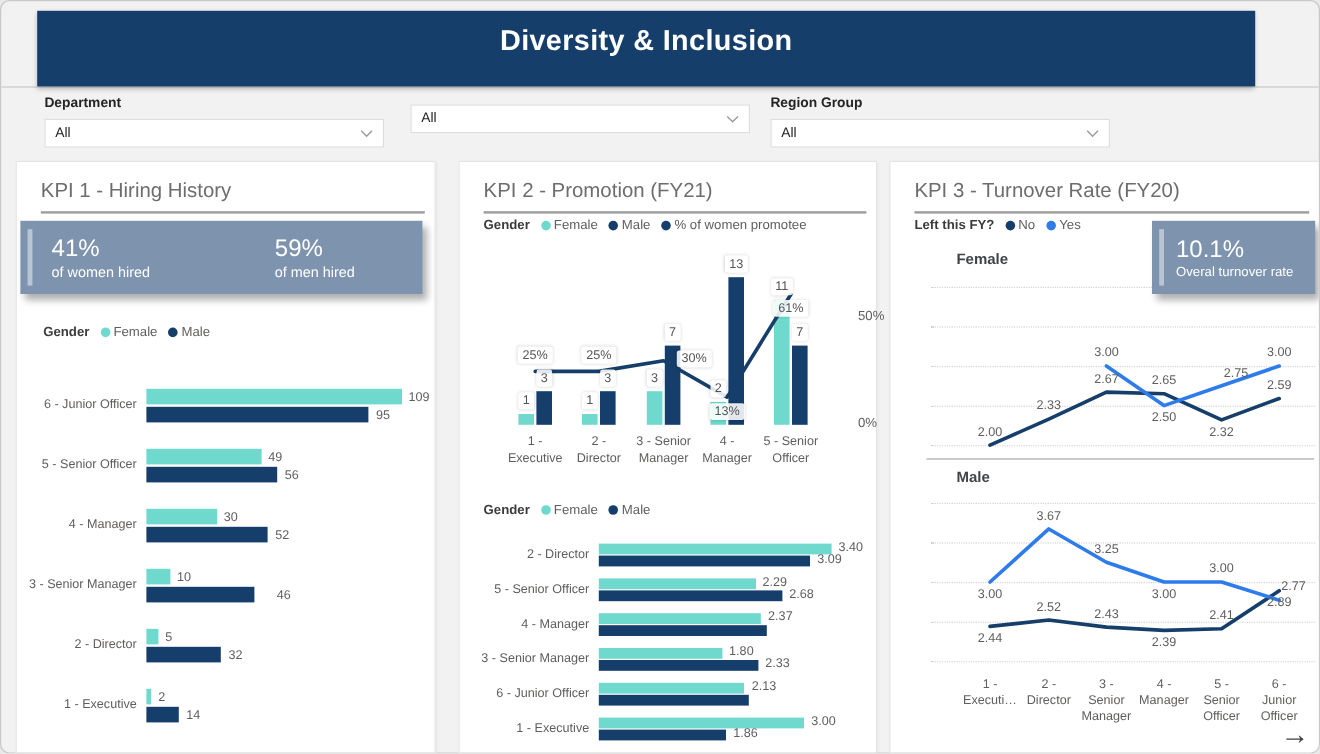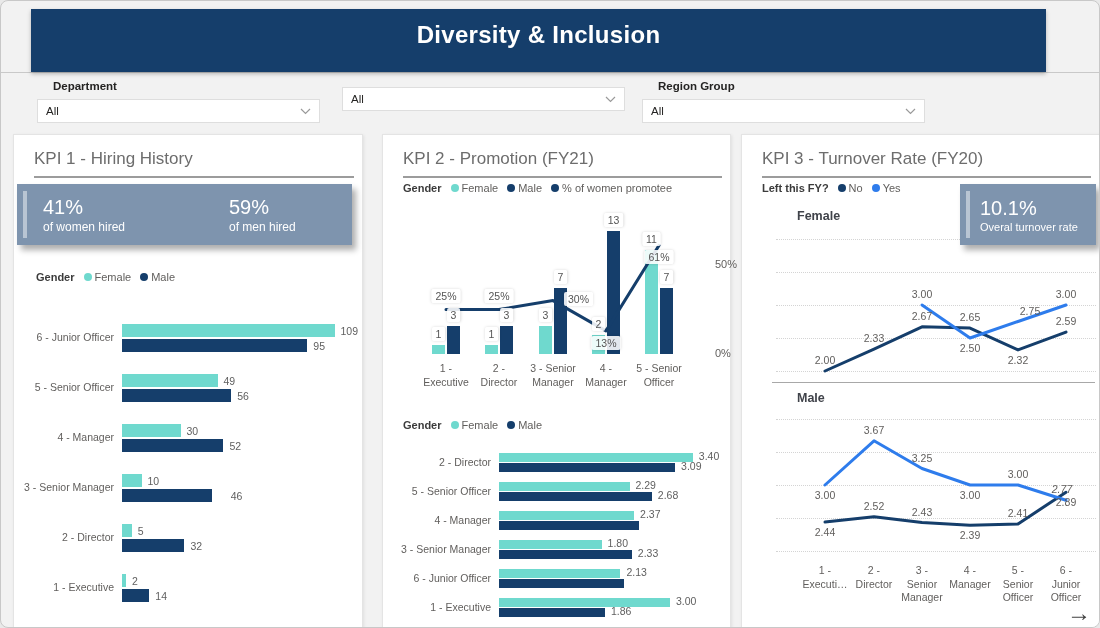--- a/index.html
+++ b/index.html
@@ -5,21 +5,21 @@
   html,body{margin:0;padding:0;background:#e9e9e9;font-family:"Liberation Sans",sans-serif;}
   .frame{position:relative;width:1100px;height:628px;background:#f2f2f2;border:1px solid #c8c8c8;
          border-radius:8px;overflow:hidden;box-sizing:border-box;}
   
   .header-bar{position:absolute;left:30px;top:8px;width:1015px;height:63px;background:#153E6B;
               display:flex;align-items:center;justify-content:center;box-shadow:0 2px 4px rgba(0,0,0,.25);z-index:3;}
   .header-title{color:#ffffff;font-size:24px;font-weight:700;letter-spacing:.3px;margin-bottom:12px;}
   .header-line{position:absolute;left:0;top:71px;width:100%;height:1px;background:#c9c9c9;}
   
   .filter-group{position:absolute;top:79px;width:283px;}
-  .filter-label{font-size:11.5px;font-weight:700;color:#252423;margin-left:16px;}
+  .filter-label{font-size:11.5px;font-weight:700;color:#252423;}
   .dropdown{margin-top:7px;height:22px;background:#fff;border:1px solid #dedede;display:flex;align-items:center;
             justify-content:space-between;padding:0 8px;font-size:11.5px;color:#252423;cursor:pointer;}
   
   .panel{position:absolute;top:133px;height:492px;background:#ffffff;border:1px solid #e4e4e4;
          box-shadow:1px 1px 3px rgba(0,0,0,.08);}
   #panel1{left:12px;width:348px;} #panel2{left:381px;width:347px;} #panel3{left:740px;width:357px;}
   .panel-title{margin:14px 8px 0 20px;padding-bottom:7px;border-bottom:2px solid #9c9c9c;
                font-size:17px;color:#6d6d6d;font-weight:400;}
   
   .kpi-card{position:absolute;background:#7E94AE;color:#fff;box-shadow:4px 5px 6px rgba(0,0,0,.32);z-index:5;}
@@ -415,21 +415,21 @@
         <span class="pt-label" style="left: 92px; top: 87.7px;">2.52</span>
         <span class="pt-label" style="left: 140px; top: 93.6px;">2.43</span>
         <span class="pt-label" style="left: 188px; top: 117.3px;">2.39</span>
         <span class="pt-label" style="left: 236px; top: 94.9px;">2.41</span>
         <span class="pt-label" style="left: 284px; top: 84.3px;">2.89</span>
         <span class="pt-label" style="left: 43px; top: 77px;">3.00</span>
         <span class="pt-label" style="left: 92px; top: 11.8px;">3.67</span>
         <span class="pt-label" style="left: 140px; top: 39.5px;">3.25</span>
         <span class="pt-label" style="left: 188px; top: 77px;">3.00</span>
         <span class="pt-label" style="left: 236px; top: 56px;">3.00</span>
-        <span class="pt-label" style="left: 280px; top: 71.2px; font-style: italic;">2.77</span>
+        <span class="pt-label" style="left: 296px; top: 71.2px;">2.77</span>
         <span class="cat-label" style="left: 43px; top: 152px; width: 54px;">1 -
 Executi…</span>
         <span class="cat-label" style="left: 92px; top: 152px; width: 54px;">2 -
 Director</span>
         <span class="cat-label" style="left: 140px; top: 152px; width: 54px;">3 -
 Senior
 Manager</span>
         <span class="cat-label" style="left: 188px; top: 152px; width: 54px;">4 -
 Manager</span>
         <span class="cat-label" style="left: 236px; top: 152px; width: 54px;">5 -

